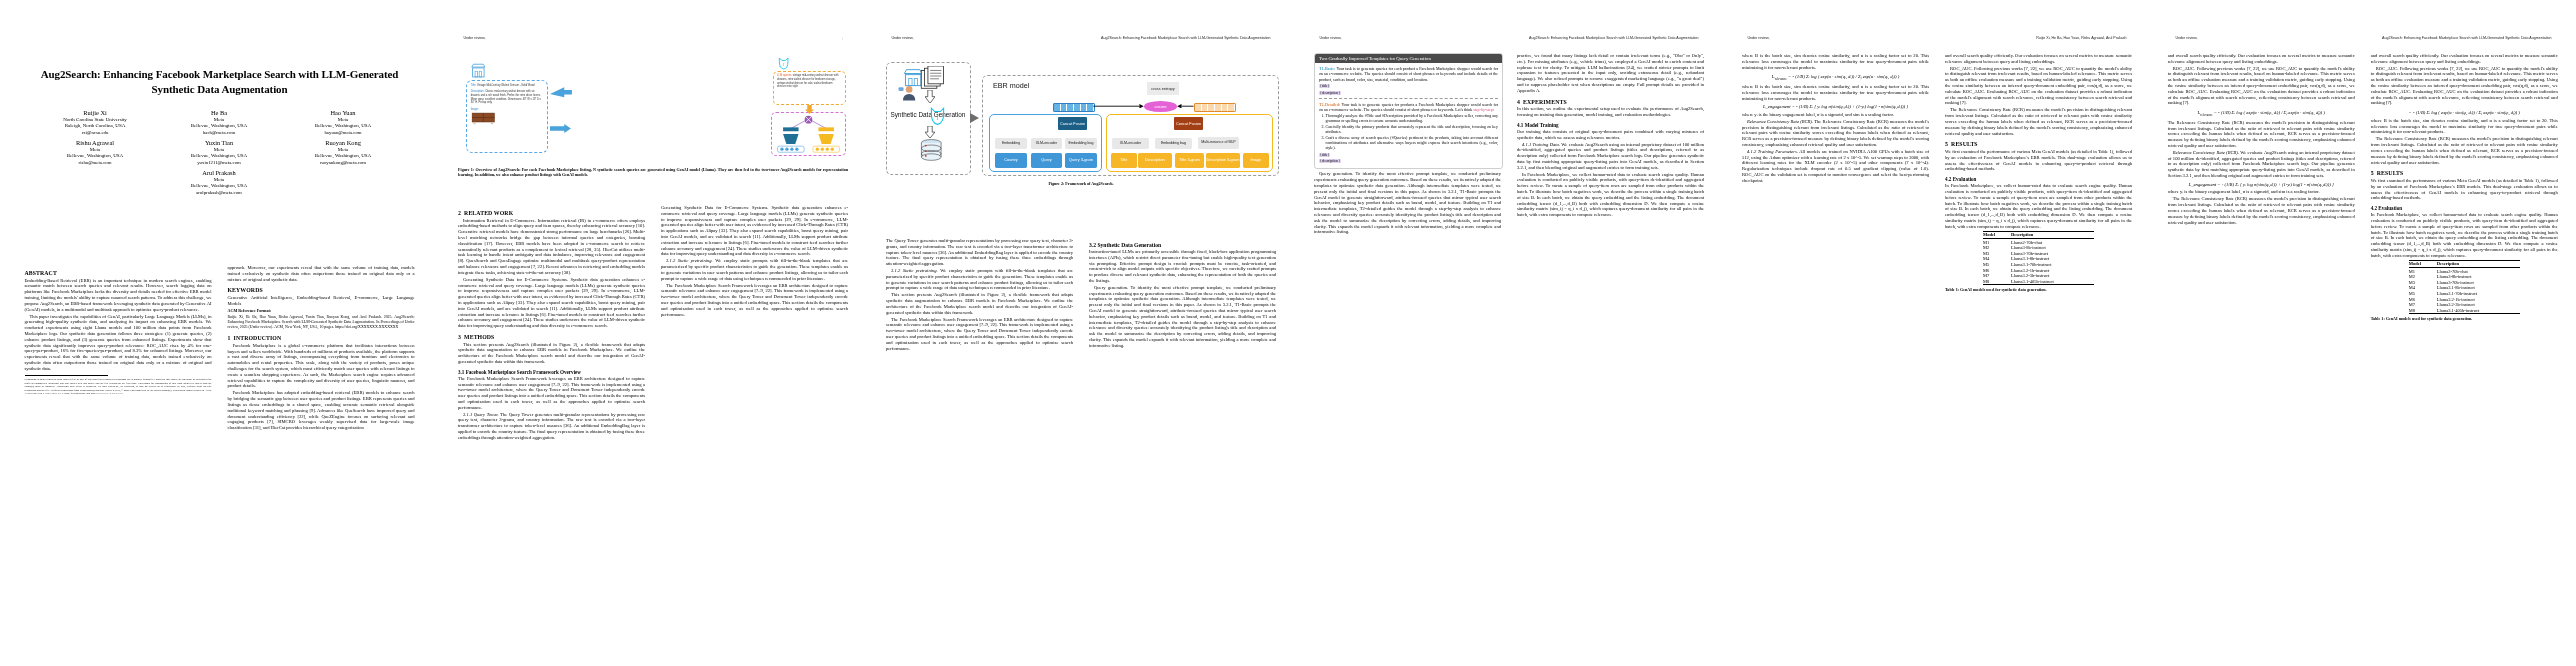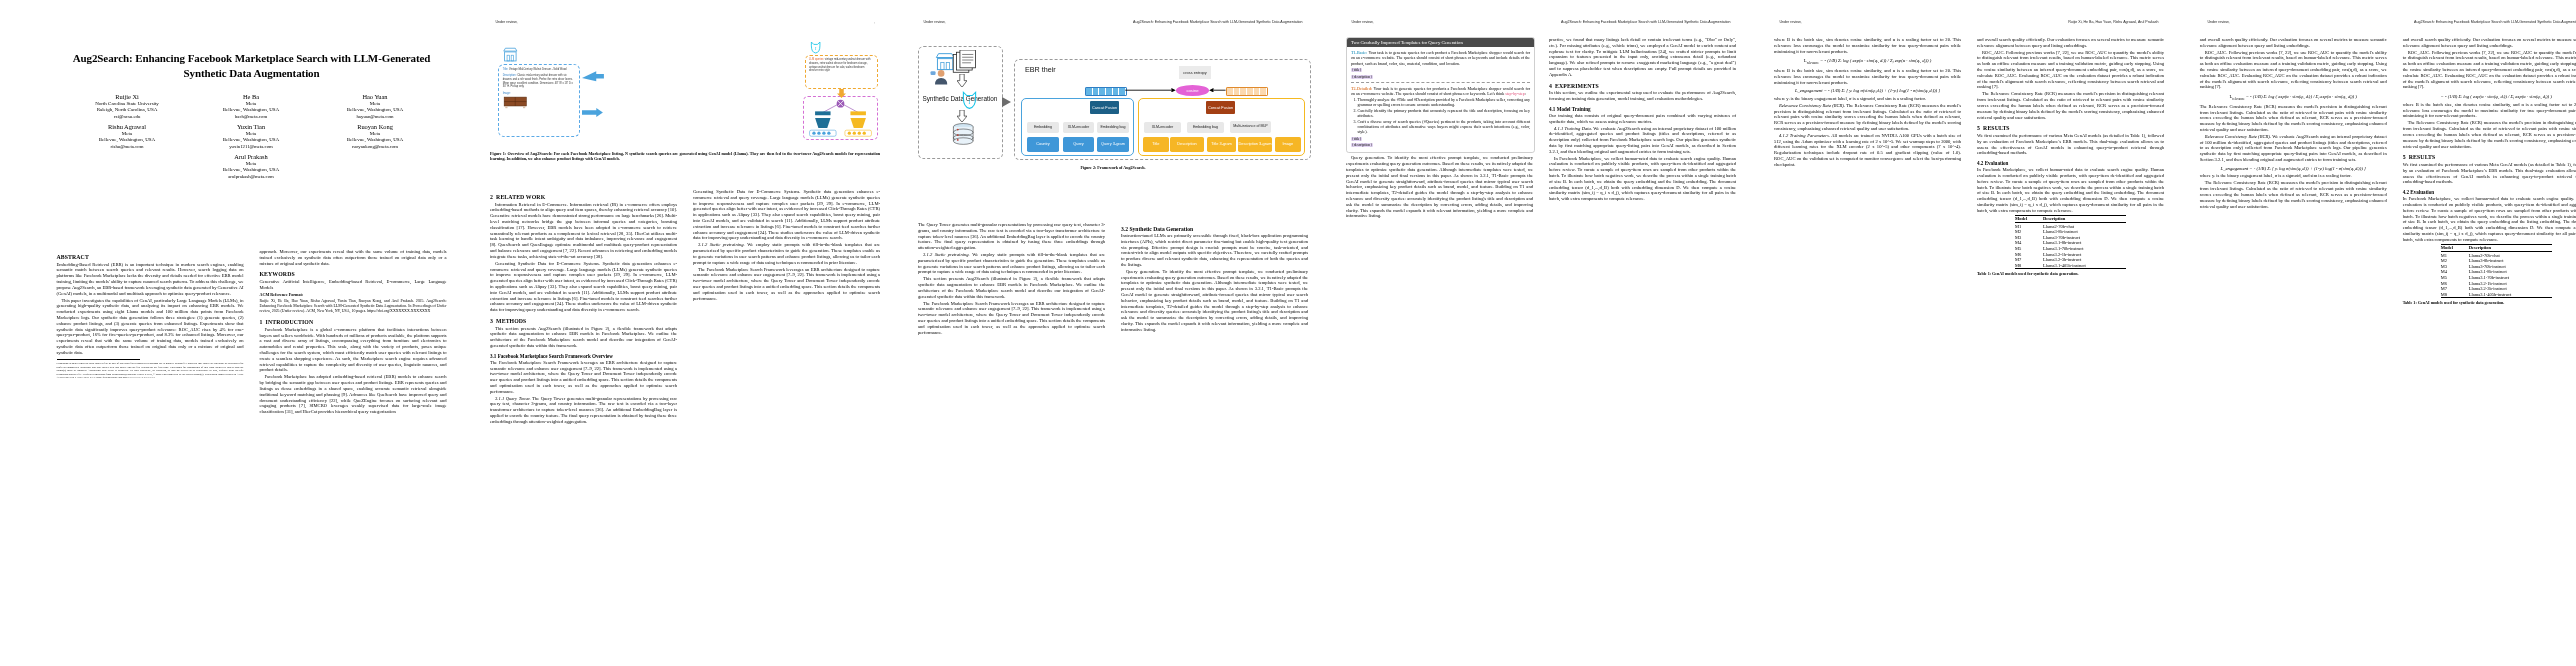--- a/index.html
+++ b/index.html
@@ -1,18 +1,18 @@
 <!DOCTYPE html>
 <html style="font-size:9px"><head>
 <meta charset="utf-8">
 <style>
   html,body{margin:0;padding:0;background:#ffffff;}
   body{width:2576px;height:667px;position:relative;overflow:hidden;
        font-family:"Liberation Serif",serif;color:#000;}
-  .page{position:absolute;top:0;height:625px;background:#fff;overflow:hidden;margin-left:32px;}
+  .page{position:absolute;top:16px;height:625px;background:#fff;overflow:hidden;}
   .p1{left:0;width:439px;}
   .p2{left:439px;width:428px;}
   .p3{left:867px;width:428px;}
   .p4{left:1295px;width:428px;}
   .p5{left:1723px;width:428px;}
   .p6{left:2151px;width:425px;}
 
   .runhead{position:absolute;font-family:"Liberation Sans",sans-serif;font-size:3.6px;color:#222;}
   .runhead-l{left:24.5px;top:20px;}
   .runhead-r{right:24.5px;top:20px;text-align:right;}
@@ -367,21 +367,21 @@
         <ellipse cx="22" cy="27" rx="18" ry="6" fill="none" stroke="#333"></ellipse>
         <ellipse cx="22" cy="33" rx="18" ry="6" fill="#e8f2f9" stroke="#333"></ellipse>
         <circle cx="12" cy="12" r="1.6" fill="#c0392b"></circle>
           <circle cx="12" cy="22" r="1.6" fill="#c0392b"></circle>
         <circle cx="12" cy="31" r="1.6" fill="#c0392b"></circle>
       </svg>
 
       <div class="bigarrow" style="left:84px;top:53px;"></div>
 
       <div class="dashbox ebr"></div>
-      <div class="ebrtitle">EBR their</div>
+      <div class="ebrtitle">EBR model</div>
 
       <div class="ce" style="left:261px;top:22px;">
         <span>cross entropy</span>
       </div>
       <div class="cos" style="left:258px;top:41px;">
         <span>cosine</span>
       </div>
 
       <div class="vec blue" style="left:167px;top:43px;width:40px;">
         <i></i>

